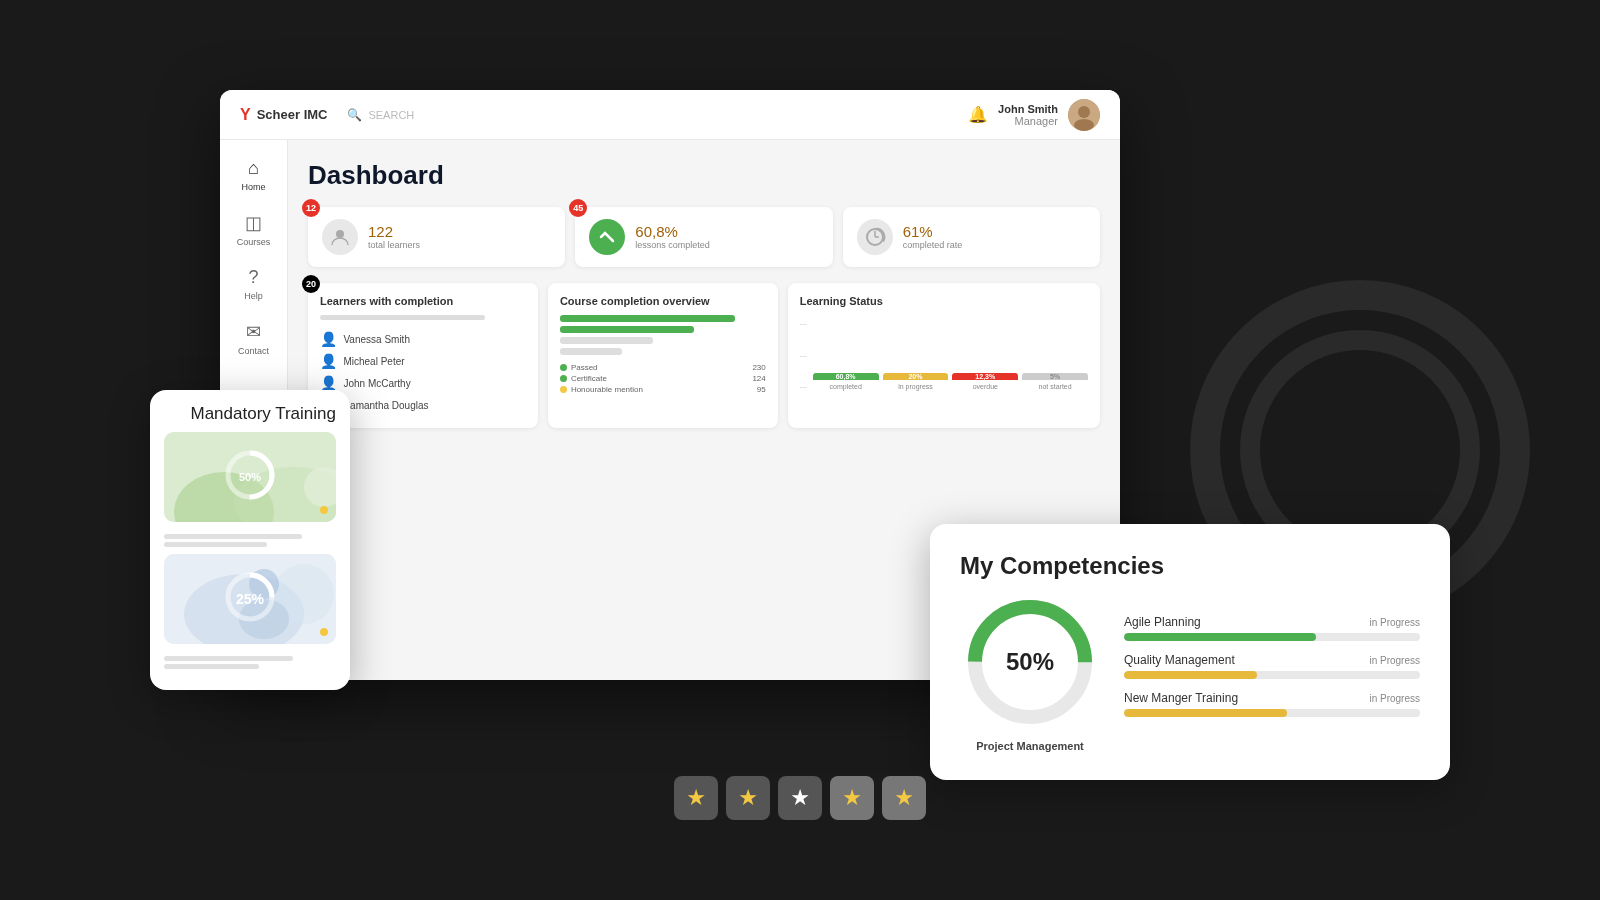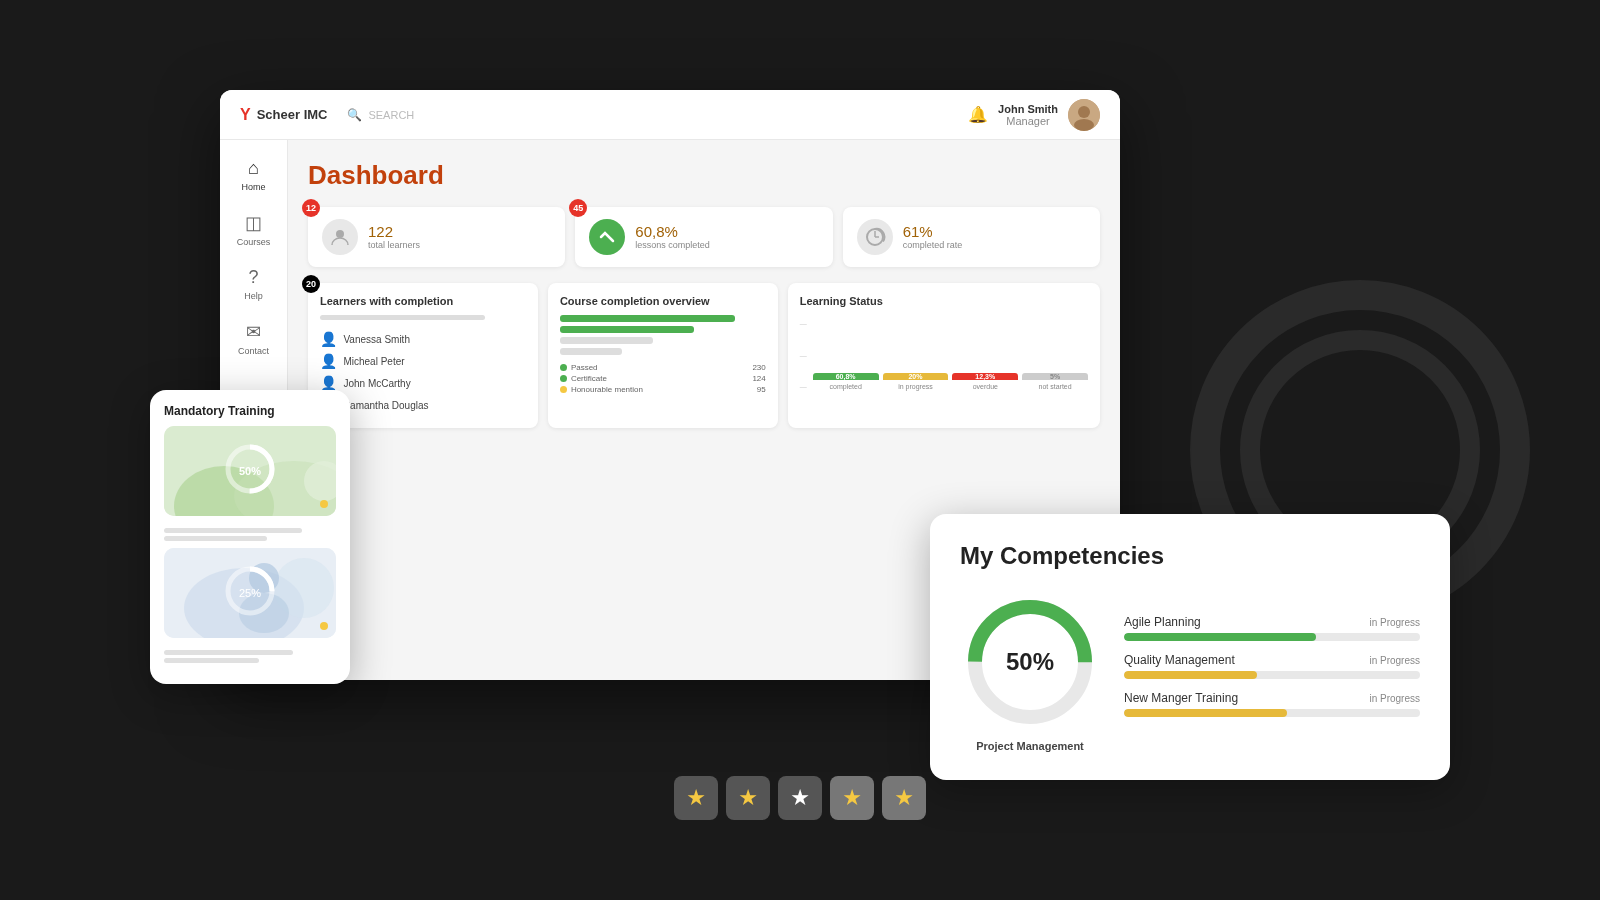--- a/index.html
+++ b/index.html
@@ -92,21 +92,21 @@
       margin-left: auto;
       display: flex;
       align-items: center;
       gap: 10px;
     }
     .bell-icon {
       color: #666;
       font-size: 16px;
     }
     .user-info {
-      text-align: center;
+      text-align: right;
       font-size: 11px;
       color: #333;
     }
     .user-avatar {
       width: 32px;
       height: 32px;
       border-radius: 50%;
       background: #c9a882;
       display: flex;
       align-items: center;
@@ -153,21 +153,21 @@
 
     
     .main-area {
       flex: 1;
       padding: 20px;
       overflow: hidden;
     }
     .page-title {
       font-size: 26px;
       font-weight: 700;
-      color: #c2410c;
+      color: #0f172a;
       margin-bottom: 16px;
     }
 
     
     .stats-row {
       display: flex;
       gap: 10px;
       margin-bottom: 16px;
     }
     .stat-card {
@@ -315,24 +315,25 @@
       top: 330px;
       width: 200px;
       background: #fff;
       border-radius: 16px;
       box-shadow: 0 10px 40px rgba(0,0,0,0.3);
       z-index: 4;
       padding: 14px;
       overflow: hidden;
     }
     .mobile-card-title {
-      font-size: 12px;
-      font-weight: 700;
+      font-size: 17px;
+      font-weight: 400;
       color: #222;
       margin-bottom: 8px;
+      text-align: right;
     }
     .mobile-course-card {
       border-radius: 10px;
       overflow: hidden;
       margin-bottom: 8px;
       background: #e8f0e0;
       height: 90px;
       display: flex;
       align-items: flex-end;
       justify-content: flex-end;
@@ -370,21 +371,21 @@
       background: #fff;
       border-radius: 16px;
       box-shadow: 0 10px 40px rgba(0,0,0,0.3);
       z-index: 5;
       padding: 28px 30px;
     }
     .comp-title {
       font-size: 24px;
       font-weight: 800;
       color: #222;
-      margin-bottom: 22px;
+      margin-bottom: 12px;
     }
     .comp-content {
       display: flex;
       gap: 24px;
       align-items: center;
     }
     .donut-area {
       position: relative;
       width: 140px;
       height: 140px;
@@ -697,21 +698,21 @@
 
       <svg width="200" height="90" viewBox="0 0 200 90" style="position:absolute; top:0; left:0;">
         <circle cx="100" cy="30" r="15" fill="#b0c8e0" opacity="0.7"></circle>
         <ellipse cx="100" cy="65" rx="25" ry="20" fill="#b0c8e0" opacity="0.5"></ellipse>
       </svg>
       <div style="position:absolute; top:50%; left:50%; transform:translate(-50%,-50%);">
         <svg width="54" height="54" viewBox="0 0 54 54">
           <circle cx="27" cy="27" r="22" stroke="rgba(255,255,255,0.5)" stroke-width="5" fill="none"></circle>
           <circle cx="27" cy="27" r="22" stroke="#fff" stroke-width="5" fill="none" stroke-dasharray="138.2 138.2" stroke-dashoffset="103.65" transform="rotate(-90 27 27)"></circle>
         </svg>
-        <div style="position:absolute; top:50%; left:50%; transform:translate(-50%,-50%); font-size:11px; font-weight:400; color:#fff;">25%</div>
+        <div style="position:absolute; top:50%; left:50%; transform:translate(-50%,-50%); font-size:14px; font-weight:700; color:#fff;">25%</div>
       </div>
       <div class="mobile-dot"></div>
     </div>
 
     <div class="mobile-text-lines">
       <div class="mobile-text-line" style="width:75%;"></div>
       <div class="mobile-text-line" style="width:55%;"></div>
     </div>
   </div>
 

